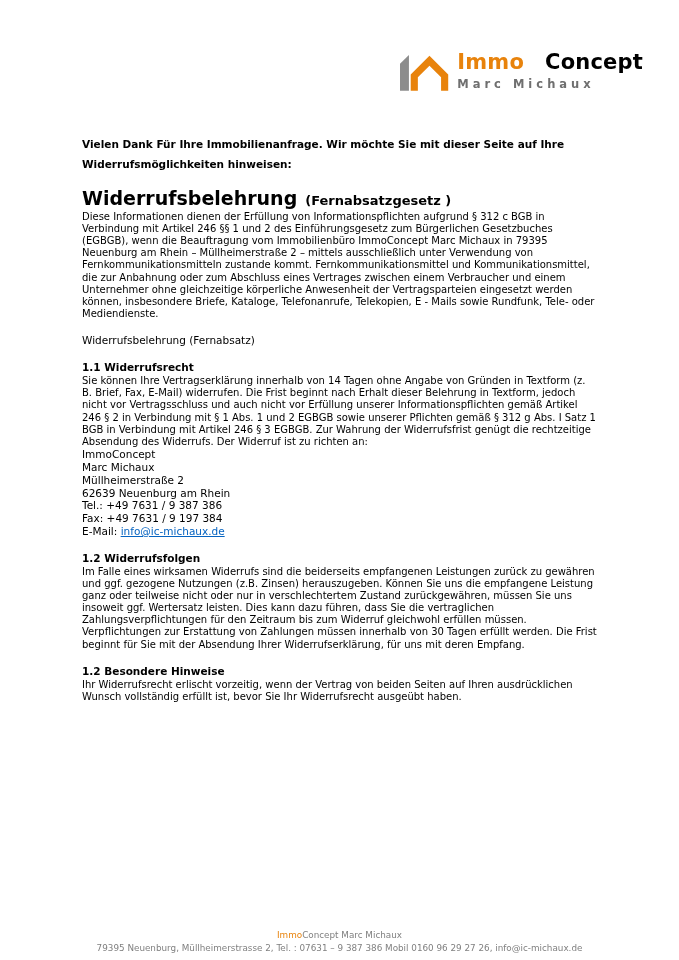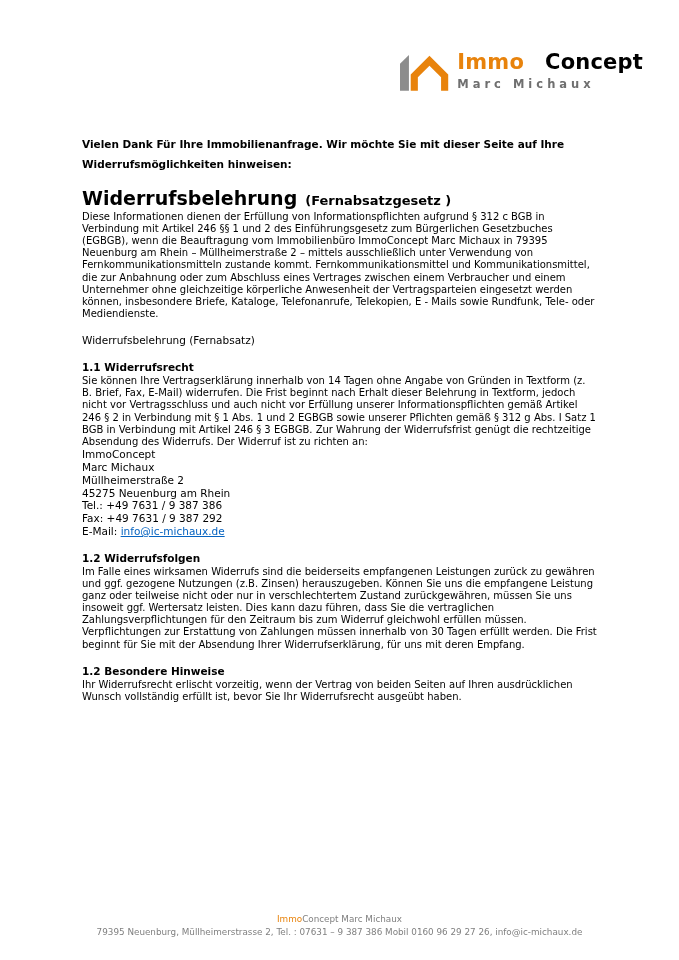--- a/index.html
+++ b/index.html
@@ -44,21 +44,21 @@
 
   .subheading { margin: 14px 0 0 0; font-size: 10.5px; font-weight: normal; line-height: 1.22; }
   .sub-section-heading { margin: 14px 0 0 0; font-size: 10.5px; font-weight: bold; line-height: 1.22; }
 
   .address-block { margin: 0; font-size: 10.5px; line-height: 1.22; }
   .address-line { margin: 0; }
   .email-link { color: #0563c1; text-decoration: underline; cursor: pointer; }
 
   
   .footer {
-    position: absolute; left: 0; right: 0; bottom: 20px;
+    position: absolute; left: 0; right: 0; bottom: 4px;
     text-align: center; color: #808080; font-size: 8.8px; line-height: 1.55;
   }
   .footer .f-immo { color: #e8830c; }
 </style>
 </head>
 <body>
 
 <div class="page">
 
   <header class="logo">
@@ -86,23 +86,23 @@
 
     <h3 class="subheading">Widerrufsbelehrung (Fernabsatz)</h3>
 
     <h4 class="sub-section-heading">1.1 Widerrufsrecht</h4>
     <p class="body-para">Sie können Ihre Vertragserklärung innerhalb von 14 Tagen ohne Angabe von Gründen in Textform (z. B. Brief, Fax, E-Mail) widerrufen. Die Frist beginnt nach Erhalt dieser Belehrung in Textform, jedoch nicht vor Vertragsschluss und auch nicht vor Erfüllung unserer Informationspflichten gemäß Artikel 246 § 2 in Verbindung mit § 1 Abs. 1 und 2 EGBGB sowie unserer Pflichten gemäß § 312 g Abs. I Satz 1 BGB in Verbindung mit Artikel 246 § 3 EGBGB. Zur Wahrung der Widerrufsfrist genügt die rechtzeitige Absendung des Widerrufs. Der Widerruf ist zu richten an:</p>
 
     <div class="address-block">
       <div class="address-line">ImmoConcept</div>
       <div class="address-line">Marc Michaux</div>
       <div class="address-line">Müllheimerstraße 2</div>
-      <div class="address-line">45275 Neuenburg am Rhein</div>
+      <div class="address-line">62639 Neuenburg am Rhein</div>
       <div class="address-line">Tel.: +49 7631 / 9 387 386</div>
-      <div class="address-line">Fax: +49 7631 / 9 387 292</div>
+      <div class="address-line">Fax: +49 7631 / 9 197 384</div>
       <div class="address-line"><span>E-Mail: </span><a class="email-link">info@ic-michaux.de</a></div>
     </div>
 
     <h4 class="sub-section-heading">1.2 Widerrufsfolgen</h4>
     <p class="body-para">Im Falle eines wirksamen Widerrufs sind die beiderseits empfangenen Leistungen zurück zu gewähren und ggf. gezogene Nutzungen (z.B. Zinsen) herauszugeben. Können Sie uns die empfangene Leistung ganz oder teilweise nicht oder nur in verschlechtertem Zustand zurückgewähren, müssen Sie uns insoweit ggf. Wertersatz leisten. Dies kann dazu führen, dass Sie die vertraglichen Zahlungsverpflichtungen für den Zeitraum bis zum Widerruf gleichwohl erfüllen müssen. Verpflichtungen zur Erstattung von Zahlungen müssen innerhalb von 30 Tagen erfüllt werden. Die Frist beginnt für Sie mit der Absendung Ihrer Widerrufserklärung, für uns mit deren Empfang.</p>
 
     <h4 class="sub-section-heading">1.2 Besondere Hinweise</h4>
     <p class="body-para">Ihr Widerrufsrecht erlischt vorzeitig, wenn der Vertrag von beiden Seiten auf Ihren ausdrücklichen Wunsch vollständig erfüllt ist, bevor Sie Ihr Widerrufsrecht ausgeübt haben.</p>
 
   </main>

